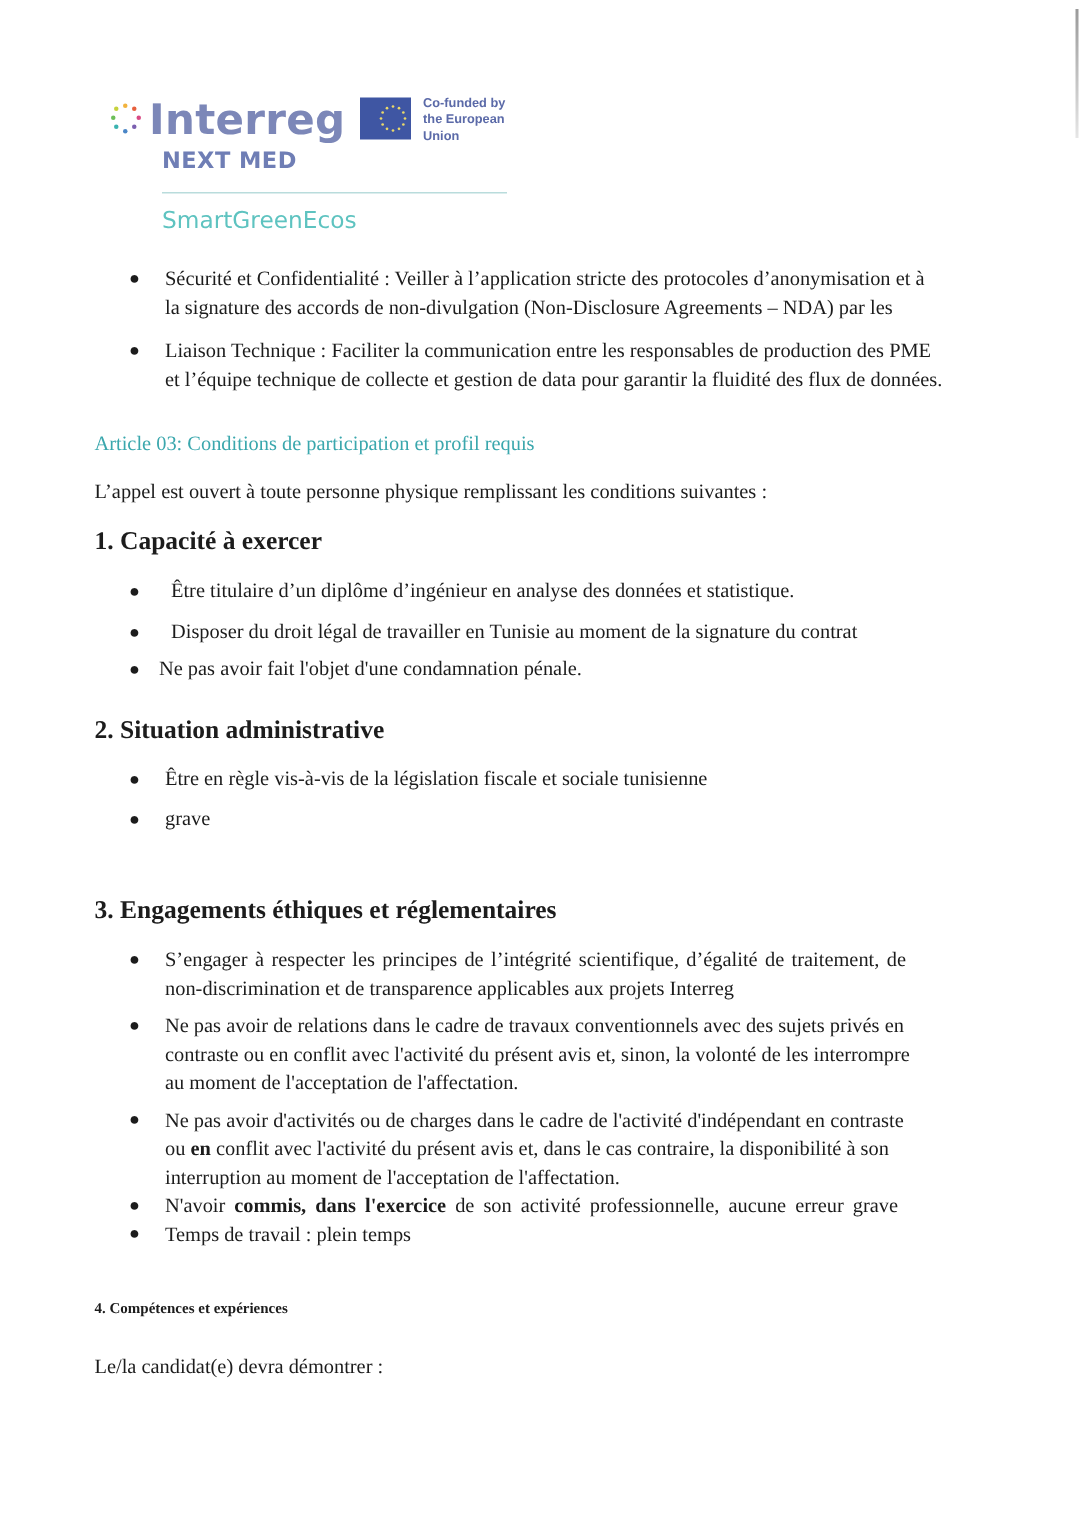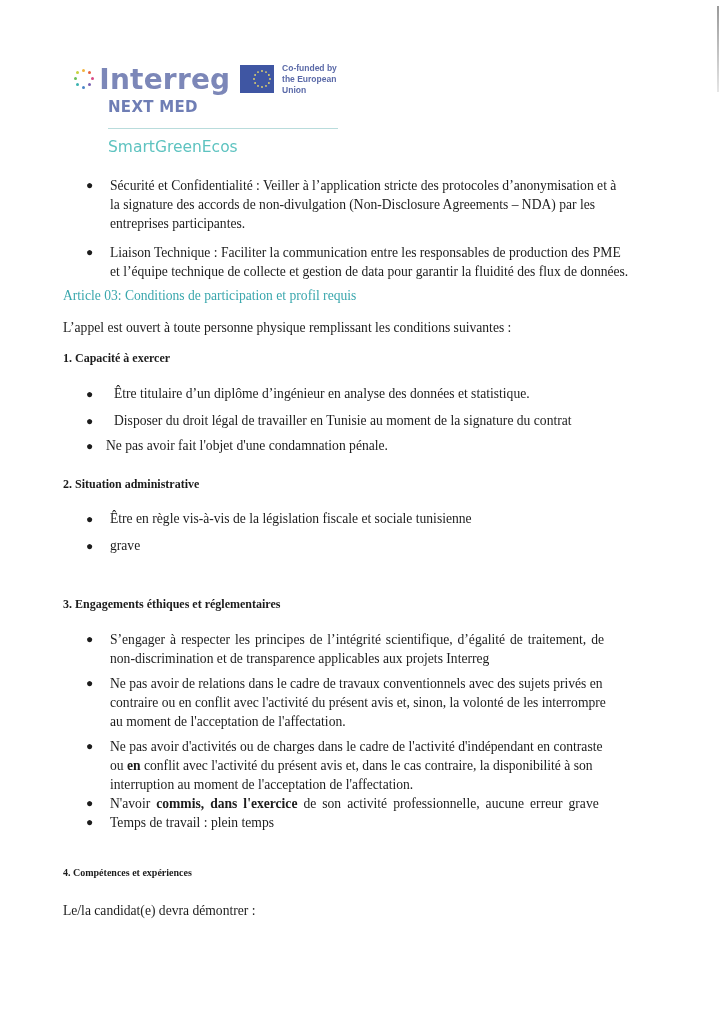--- a/index.html
+++ b/index.html
@@ -24,21 +24,21 @@
   .hrule { margin-left: 34px; margin-top: 12px; width: 230px; height: 1px; background: #b9dcdc; }
   .project { font-family: "DejaVu Sans", sans-serif; font-size: 15.5px; color: #5ec3c0;
              margin-left: 34px; margin-top: 9px; }
 
   
   .text { position: absolute; font-size: 13.6px; line-height: 20px; }
   .bullets { position: absolute; margin: 0; padding: 0; list-style: none; font-size: 13.6px; }
   .bullets li { position: relative; padding-left: 26px; }
   .bullets li .dot { position: absolute; left: 2px; top: 0; font-size: 12px; }
   .article { color: #3aa7ad; }
-  h3.sec { position: absolute; margin: 0; font-size: 12px; font-weight: bold; }
+  h3.sec { position: absolute; margin: 0; font-size: 17px; font-weight: bold; }
   h3.sec.small { font-size: 10px; }
 </style>
 </head>
 <body>
 
 <div class="scanline"></div>
 
 <div class="header">
   <div class="logo-row">
     <div class="ring">
@@ -78,21 +78,20 @@
   <div class="nextmed">NEXT MED</div>
   <div class="hrule"></div>
   <div class="project">SmartGreenEcos</div>
 </div>
 
 <ul class="bullets" style="left:84px;top:176px;width:610px;">
   <li style="line-height:19px;margin-bottom:10px;">
     <span class="dot">●</span>
     <div>Sécurité et Confidentialité : Veiller à l’application stricte des protocoles d’anonymisation et à</div>
     <div>la signature des accords de non-divulgation (Non-Disclosure Agreements – NDA) par les</div>
-    <div>entreprises participantes.</div>
   </li>
   <li style="line-height:19px;">
     <span class="dot">●</span>
     <div>Liaison Technique : Faciliter la communication entre les responsables de production des PME</div>
     <div>et l’équipe technique de collecte et gestion de data pour garantir la fluidité des flux de données.</div>
   </li>
 </ul>
 
 <div class="text article" style="left:63px;top:286px;">Article 03: Conditions de participation et profil requis</div>
 <div class="text" style="left:63px;top:318px;">L’appel est ouvert à toute personne physique remplissant les conditions suivantes :</div>
@@ -128,21 +127,21 @@
 <h3 class="sec" style="left:63px;top:597px;">3. Engagements éthiques et réglementaires</h3>
 <ul class="bullets" style="left:84px;top:630px;width:610px;">
   <li style="line-height:19px;margin-bottom:6px;">
     <span class="dot">●</span>
     <div style="word-spacing:1.5px;">S’engager à respecter les principes de l’intégrité scientifique, d’égalité de traitement, de</div>
     <div>non-discrimination et de transparence applicables aux projets Interreg</div>
   </li>
   <li style="line-height:19px;margin-bottom:6px;">
     <span class="dot">●</span>
     <div>Ne pas avoir de relations dans le cadre de travaux conventionnels avec des sujets privés en</div>
-    <div>contraire ou en conflit avec l'activité du présent avis et, sinon, la volonté de les interrompre</div>
+    <div>contraste ou en conflit avec l'activité du présent avis et, sinon, la volonté de les interrompre</div>
     <div>au moment de l'acceptation de l'affectation.</div>
   </li>
   <li style="line-height:19px;">
     <span class="dot">●</span>
     <div>Ne pas avoir d'activités ou de charges dans le cadre de l'activité d'indépendant en contraste</div>
     <div><span id="l2pre">ou </span><b id="l2b">en</b><span id="l2post"> conflit avec l'activité du présent avis et, dans le cas contraire, la disponibilité à son</span></div>
     <div>interruption au moment de l'acceptation de l'affectation.</div>
   </li>
   <li style="line-height:19px;">
     <span class="dot">●</span>

